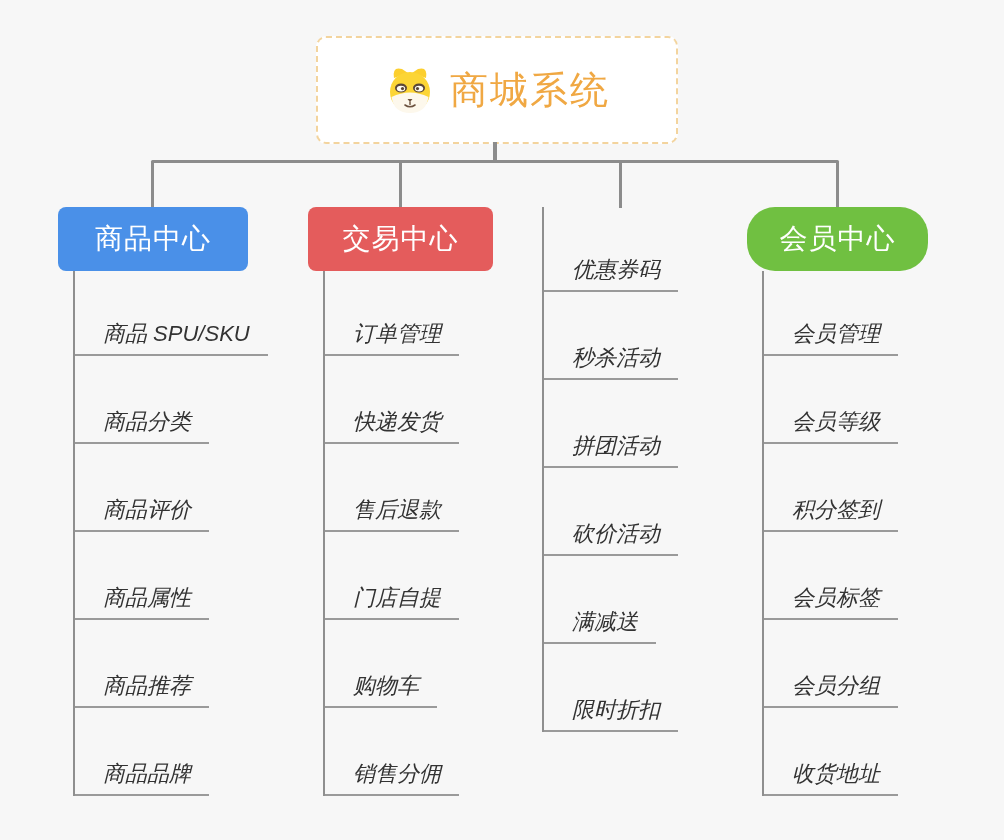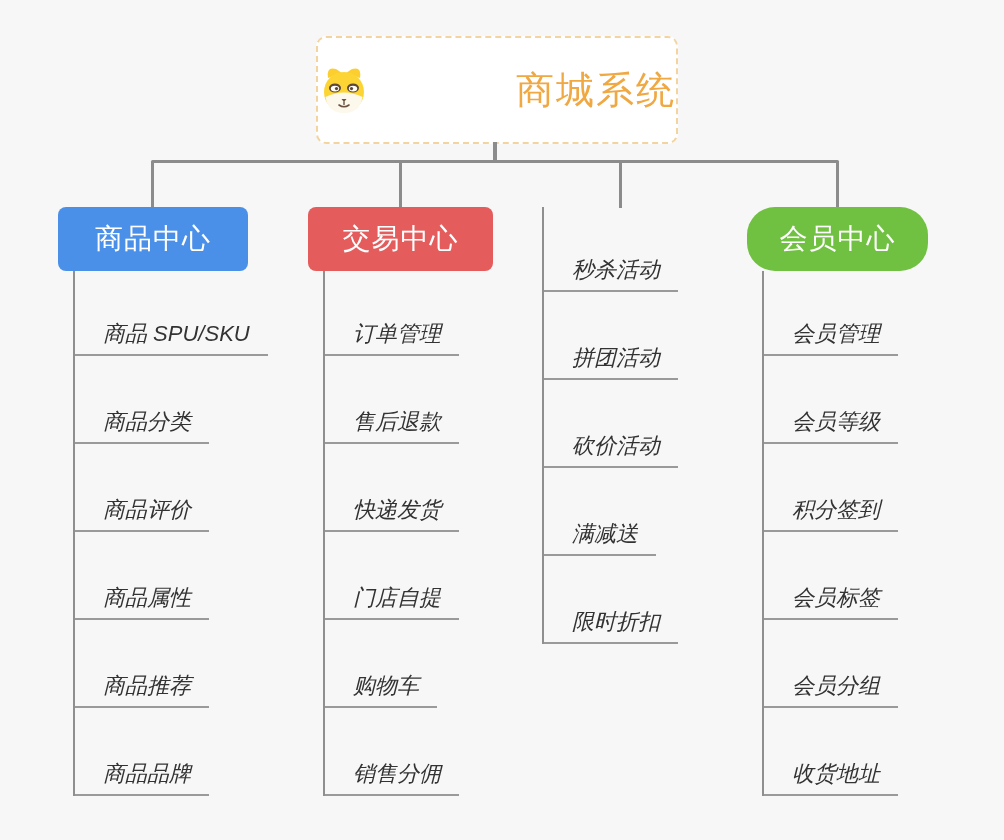--- a/index.html
+++ b/index.html
@@ -7,21 +7,21 @@
     width:1004px;height:840px;
     background:#f7f7f7;
     font-family:"Liberation Sans","DejaVu Sans",sans-serif;
     position:relative;overflow:hidden;
   }
   
   .root-node{
     position:absolute;left:316px;top:36px;width:362px;height:108px;
     background:#ffffff;border:2px dashed #f3d49e;border-radius:10px;
     box-sizing:border-box;
-    display:flex;align-items:center;justify-content:space-between;gap:14px;
+    display:flex;align-items:center;justify-content:center;gap:14px;
   }
   .root-title{font-size:38px;color:#f0a843;letter-spacing:2px;}
   .dog-icon{width:52px;height:52px;flex:0 0 auto;}
   
   .line{position:absolute;background:#8c8c8c;}
   .stem{left:493px;top:142px;width:4px;height:19px;}
   .hbar{left:151px;top:160px;width:688px;height:3px;border-radius:2px;}
   .stub{top:162px;width:3px;height:46px;}
   .stub1{left:151px;} .stub2{left:399px;} .stub3{left:619px;} .stub4{left:836px;}
   
@@ -116,39 +116,42 @@
         </div>
   </div>
 
   <div class="column">
     <div class="branch-node" style="background: rgb(228, 92, 92);">交易中心</div>
     <div class="items">
           <div class="leaf">
             <span class="leaf-label">订单管理</span>
           </div>
           <div class="leaf">
-            <span class="leaf-label">售后退款</span>
+            <span class="leaf-label">快递发货</span>
           </div>
           <div class="leaf">
-            <span class="leaf-label">快递发货</span>
+            <span class="leaf-label">售后退款</span>
           </div>
           <div class="leaf">
             <span class="leaf-label">门店自提</span>
           </div>
           <div class="leaf">
             <span class="leaf-label">购物车</span>
           </div>
           <div class="leaf">
             <span class="leaf-label">销售分佣</span>
           </div>
         </div>
   </div>
 
   <div class="column">
     <div class="items">
+          <div class="leaf">
+            <span class="leaf-label">优惠券码</span>
+          </div>
           <div class="leaf">
             <span class="leaf-label">秒杀活动</span>
           </div>
           <div class="leaf">
             <span class="leaf-label">拼团活动</span>
           </div>
           <div class="leaf">
             <span class="leaf-label">砍价活动</span>
           </div>
           <div class="leaf">

